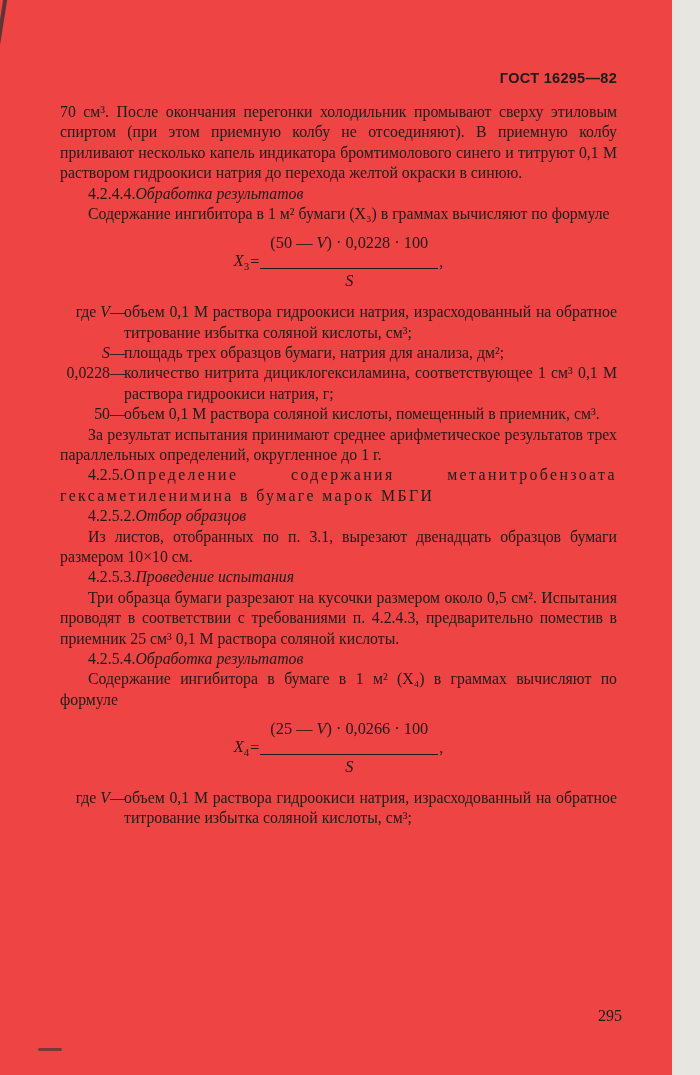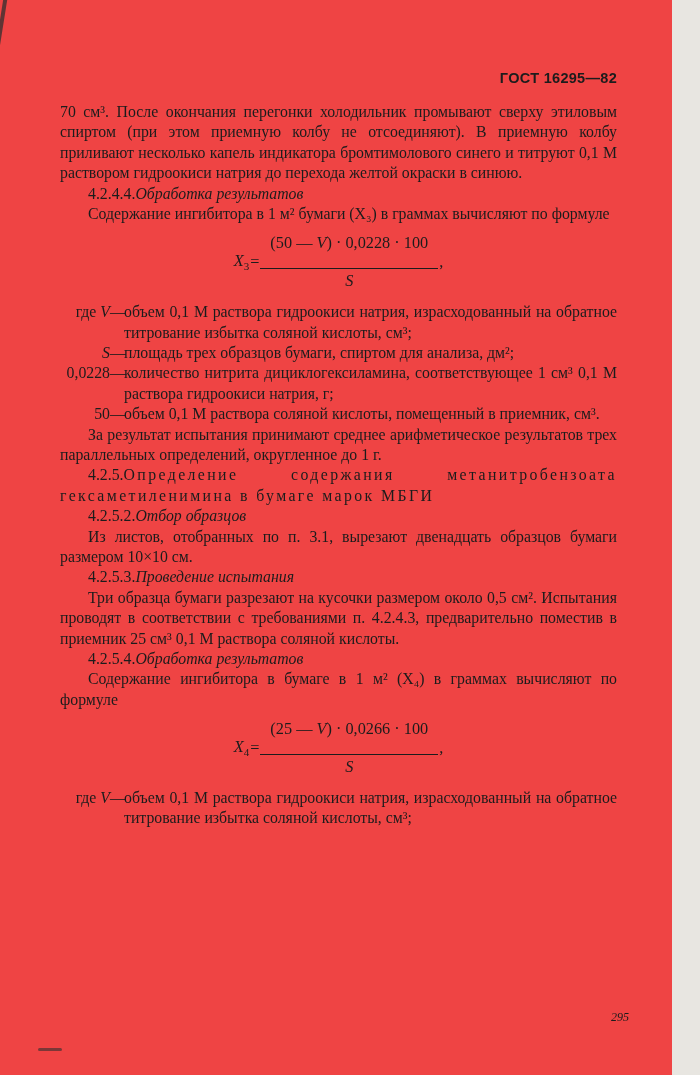--- a/index.html
+++ b/index.html
@@ -30,21 +30,21 @@
   sub{font-size:11px;}
   .frac{display:inline-flex;flex-direction:column;align-items:center;}
   .frac .numr{padding:0 10px 14px;border-bottom:1.4px solid #1c1c1c;}
   .frac .den{padding-top:2px;font-style:italic;}
   .v{font-style:italic;}
   .where{margin-left:-18px;}
   .where-row{display:grid;grid-template-columns:68px 14px 1fr;}
   .w-term{text-align:right;white-space:pre;}
   .w-dash{text-align:center;}
   .w-desc{text-align:justify;}
-  .footer{position:absolute;right:43px;bottom:50px;font-size:12px;font-style:italic;}
+  .footer{position:absolute;right:50px;bottom:50px;font-size:16px;}
   .artifact{position:absolute;background:#2f2f2f;}
   .artifact.tl{left:0;top:-6px;width:4px;height:52px;transform:rotate(9deg);opacity:.75;border-radius:2px;}
   .artifact.bl{left:38px;bottom:24px;width:24px;height:3px;opacity:.6;border-radius:2px;}
 </style>
 </head>
 <body>
 
 <div class="page">
 
   <div class="artifact tl"></div>
@@ -74,21 +74,21 @@
 
     <div class="where">
       <div class="where-row">
         <span class="w-term"><span>где </span><span class="v">V</span></span>
         <span class="w-dash">—</span>
         <span class="w-desc">объем 0,1 М раствора гидроокиси натрия, израсходованный на обратное титрование избытка соляной кислоты, см³;</span>
       </div>
       <div class="where-row">
         <span class="w-term"><span></span><span class="v">S</span></span>
         <span class="w-dash">—</span>
-        <span class="w-desc">площадь трех образцов бумаги, спиртом для анализа, дм²;</span>
+        <span class="w-desc">площадь трех образцов бумаги, натрия для анализа, дм²;</span>
       </div>
       <div class="where-row">
         <span class="w-term"><span>0,0228</span><span class="v"></span></span>
         <span class="w-dash">—</span>
         <span class="w-desc">количество нитрита дициклогексиламина, соответствующее 1 см³ 0,1 М раствора гидроокиси натрия, г;</span>
       </div>
       <div class="where-row">
         <span class="w-term"><span>50</span><span class="v"></span></span>
         <span class="w-dash">—</span>
         <span class="w-desc">объем 0,1 М раствора соляной кислоты, помещенный в приемник, см³.</span>

